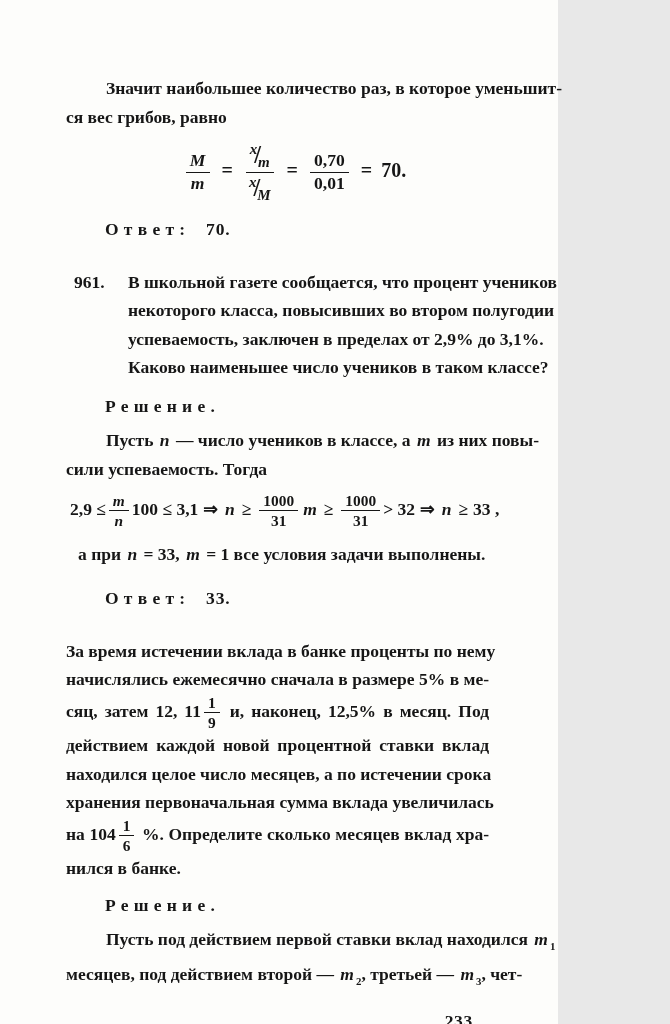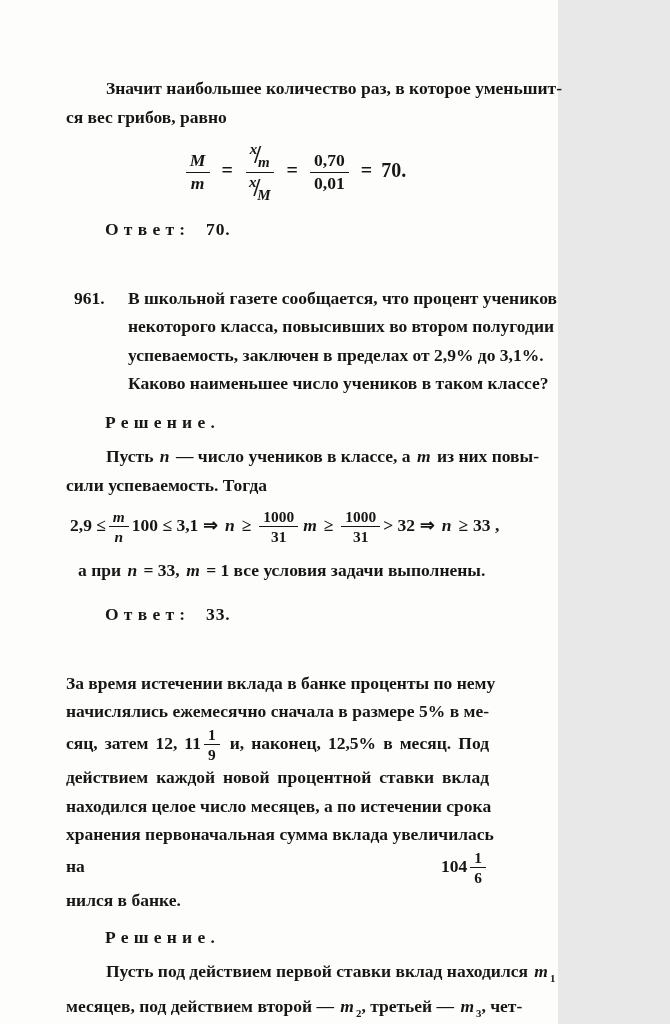--- a/index.html
+++ b/index.html
@@ -14,21 +14,21 @@
   .j{text-align:justify;text-align-last:justify;}
   .ind{padding-left:40px;}
   .small-ind{padding-left:12px;}
   .label-line{padding-left:39px;}
   .sp-label{letter-spacing:0.3em;}
   .ans-val{margin-left:0.9em;letter-spacing:0.05em;}
   .v{font-style:italic;padding:0 2px;}
   sub{font-size:0.62em;}
 
   
-  .prob{display:flex;margin-top:40px;}
+  .prob{display:flex;margin-top:24px;}
   .pnum{flex:0 0 62px;width:62px;padding-left:8px;box-sizing:border-box;font-weight:700;font-size:17.5px;line-height:28.5px;}
   .pbody{flex:1;min-width:0;}
 
   
   .frac{display:inline-flex;flex-direction:column;align-items:center;vertical-align:middle;
         text-align:center;line-height:1.12;font-size:0.88em;margin:0 3px;}
   .fn{display:block;border-bottom:1.7px solid #161616;padding:0 4px 1px;}
   .fd{display:block;padding:1px 4px 0;}
 
   
@@ -115,21 +115,21 @@
       <div class="ln j"><span>сяц, затем 12,  11</span><span class="frac">
             <span class="fn">1</span>
             <span class="fd">9</span>
           </span><span> и, наконец, 12,5% в месяц. Под</span></div>
       <div class="ln j">действием каждой новой процентной ставки вклад</div>
       <div class="ln j">находился целое число месяцев, а по истечении срока</div>
       <div class="ln j">хранения первоначальная сумма вклада увеличилась</div>
       <div class="ln j"><span>на  104</span><span class="frac">
             <span class="fn">1</span>
             <span class="fd">6</span>
-          </span></div>
+          </span><span> %. Определите сколько месяцев вклад хра-</span></div>
       <div class="ln">нился в банке.</div>
     </div>
   </div>
 
   <div class="ln label-line mt8">
     <span class="sp-label">Решение.</span>
   </div>
 
   <div class="ln j ind mt6"><span>Пусть под действием первой ставки вклад находился </span><i class="v">m</i><sub>1</sub></div>
   <div class="ln j"><span>месяцев, под действием второй  — </span><i class="v">m</i><sub>2</sub><span>, третьей — </span><i class="v">m</i><sub>3</sub><span>, чет-</span></div>

